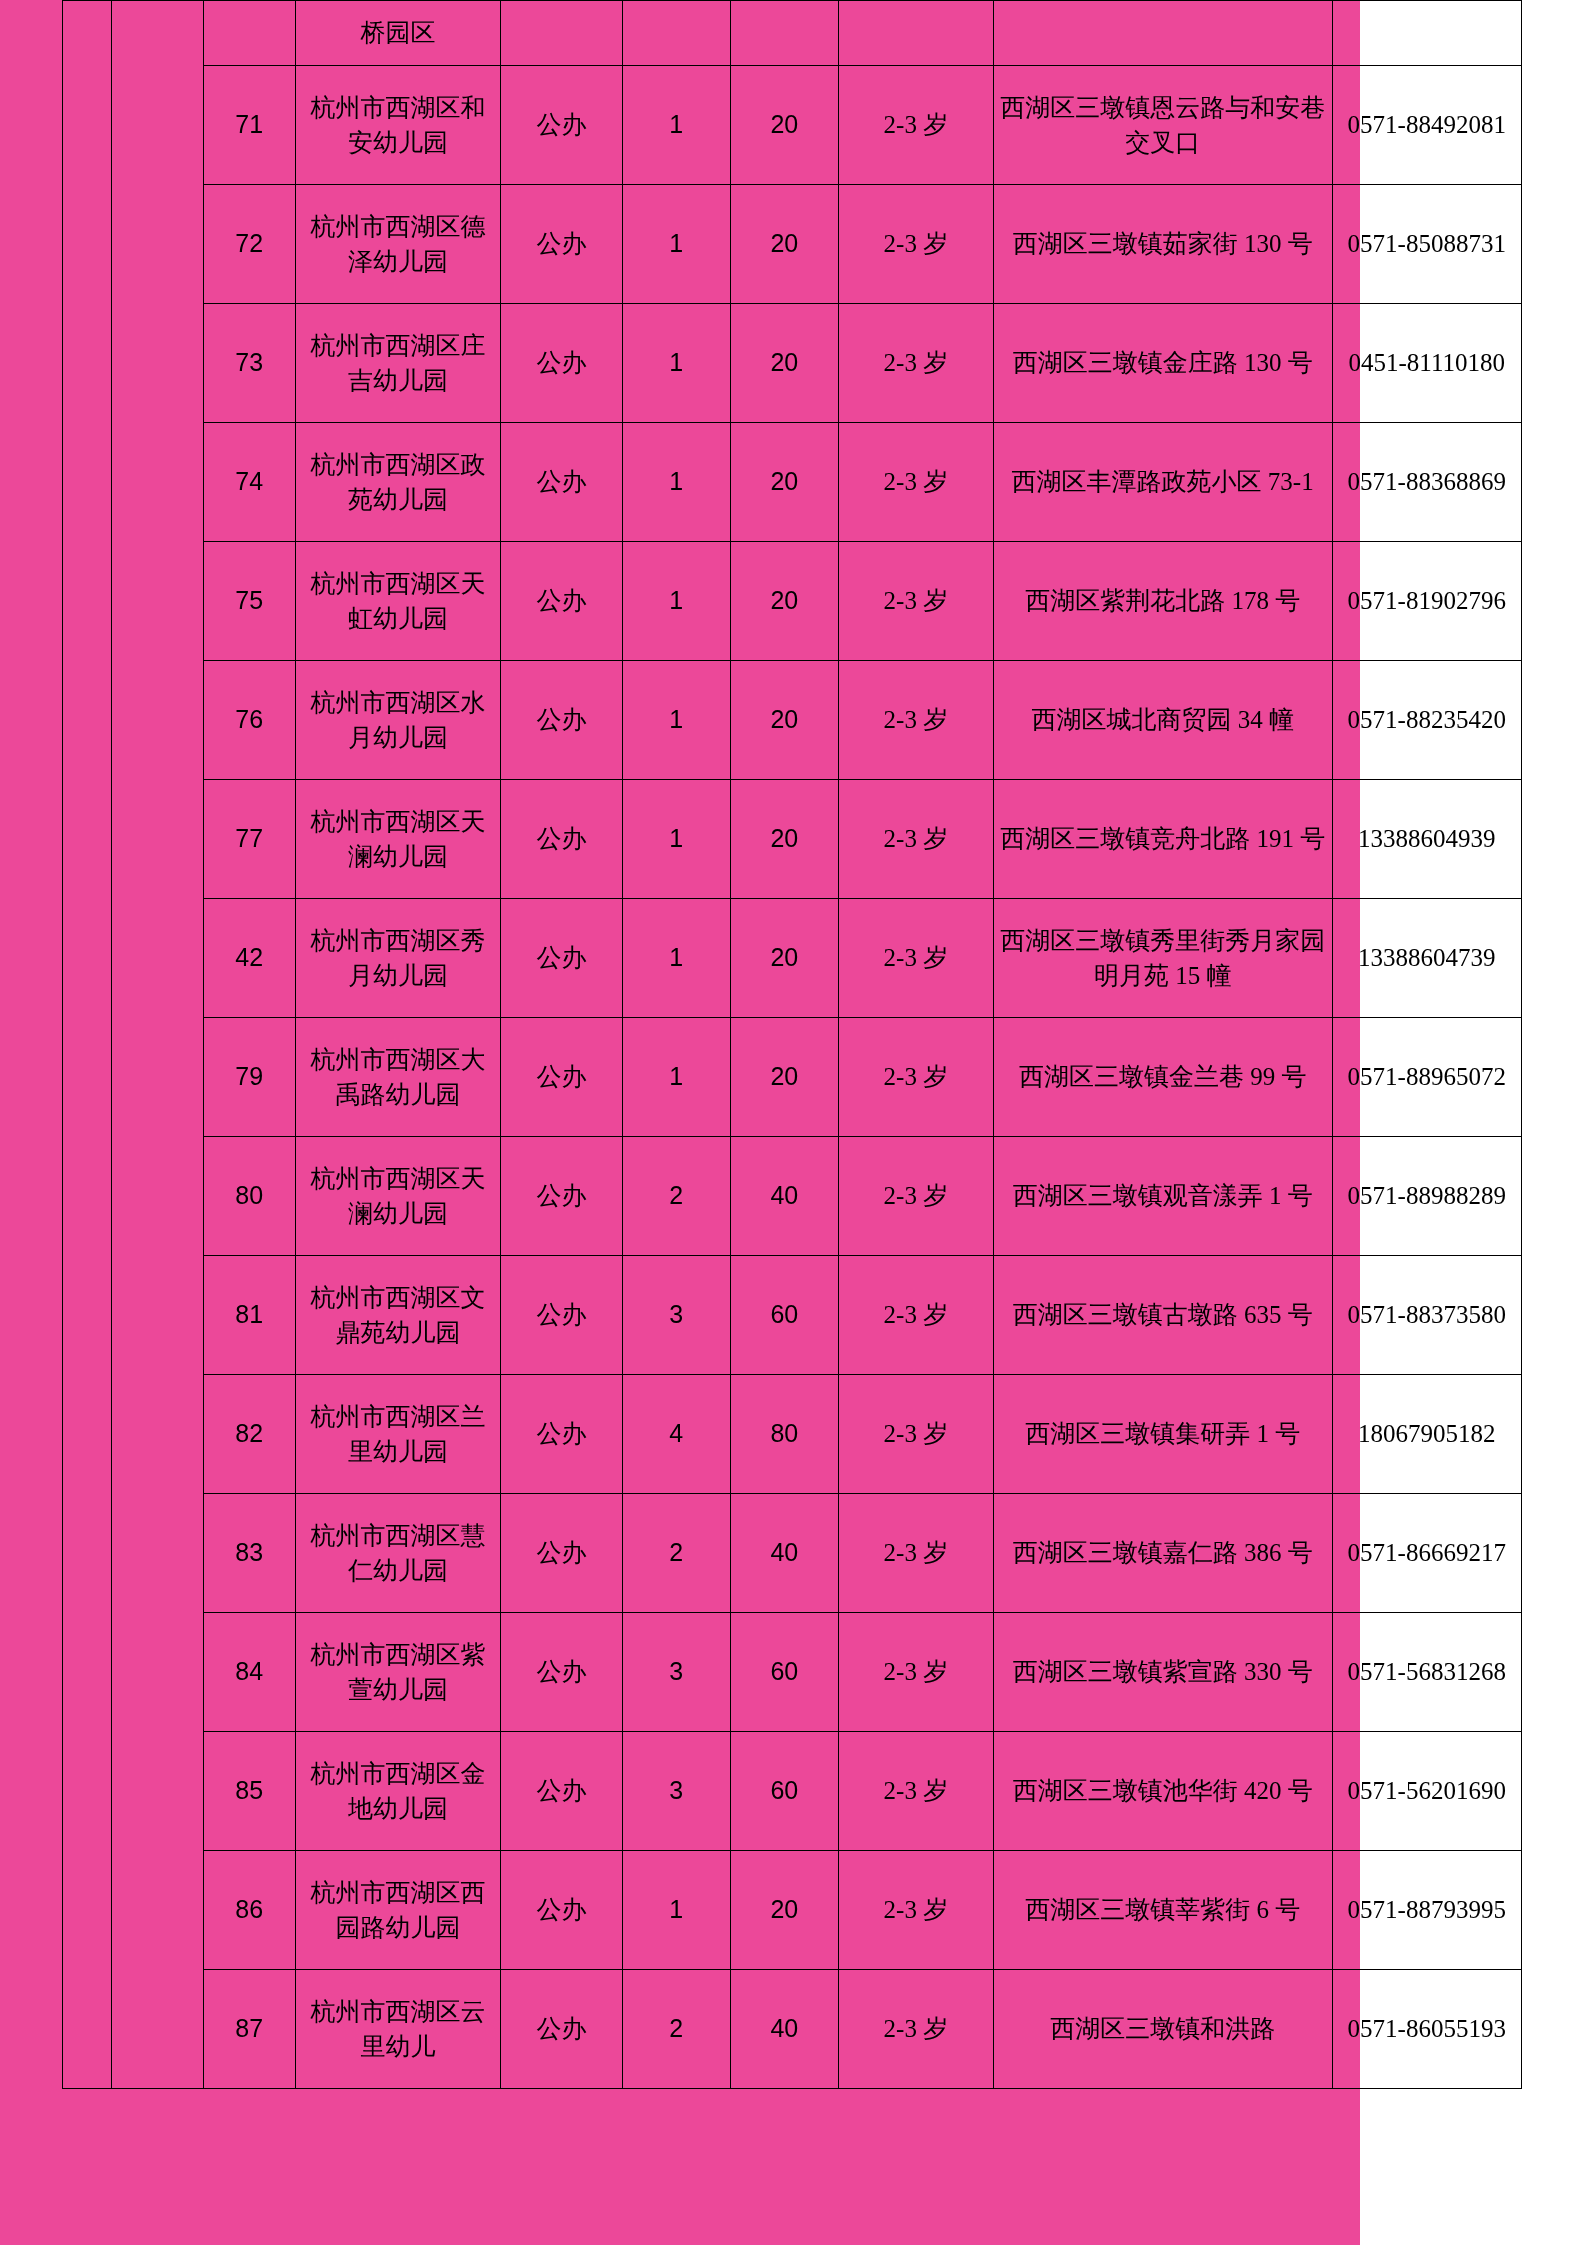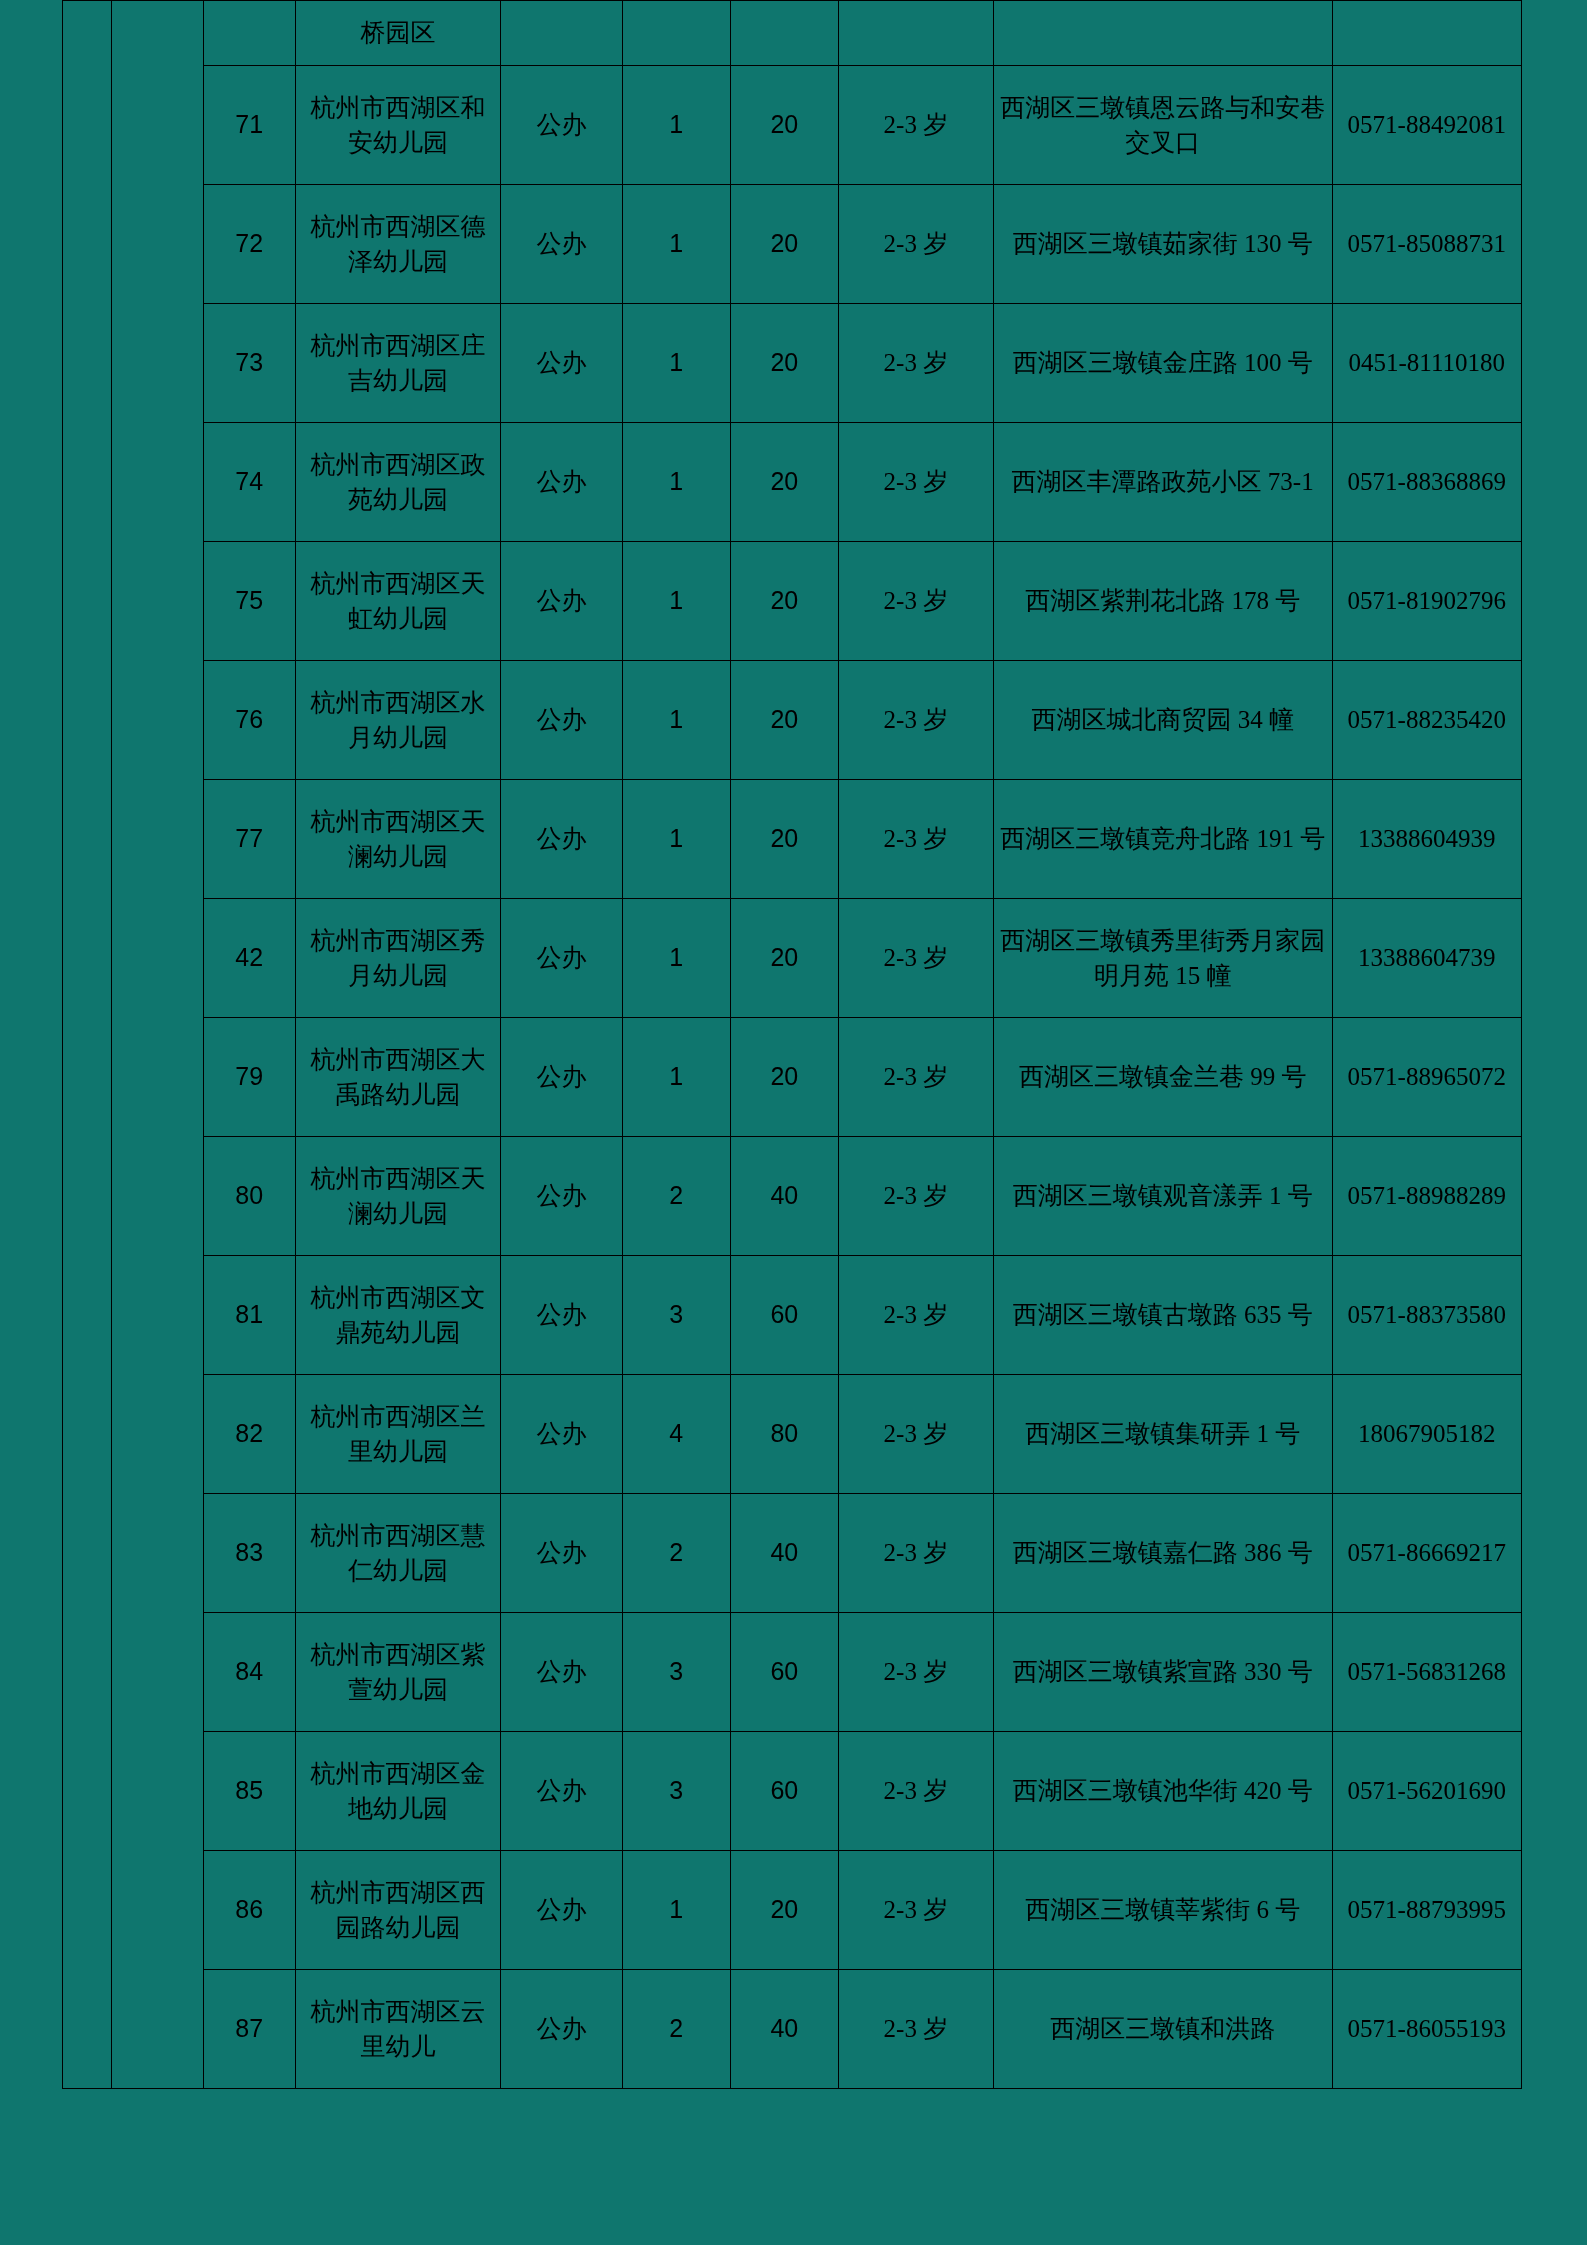--- a/index.html
+++ b/index.html
@@ -7,25 +7,25 @@
     padding: 0;
     background: #ffffff;
   }
   body {
     width: 1587px;
     font-family: "Liberation Serif", "DejaVu Serif", serif;
     color: #000000;
   }
   .page {
     position: relative;
-    width: 1587px;
+    width: 1360px;
     height: 2245px;
     box-sizing: border-box;
     padding: 0;
-    background: #0f766e;
+    background: #ec4899;
   }
   table.kg {
     border-collapse: collapse;
     table-layout: fixed;
     margin-left: 62px;
     margin-top: 0px;
     width: 1460px;
   }
   table.kg td {
     border: 1.3px solid #000000;
@@ -121,21 +121,21 @@
         <td class="phone">0571-85088731</td>
       </tr>
 
       <tr class="tall">
         <td class="num">73</td>
         <td class="name">杭州市西湖区庄吉幼儿园</td>
         <td class="nature">公办</td>
         <td class="cls">1</td>
         <td class="cap">20</td>
         <td class="age">2-3 岁</td>
-        <td class="addr">西湖区三墩镇金庄路 100 号</td>
+        <td class="addr">西湖区三墩镇金庄路 130 号</td>
         <td class="phone">0451-81110180</td>
       </tr>
 
       <tr class="tall">
         <td class="num">74</td>
         <td class="name">杭州市西湖区政苑幼儿园</td>
         <td class="nature">公办</td>
         <td class="cls">1</td>
         <td class="cap">20</td>
         <td class="age">2-3 岁</td>

